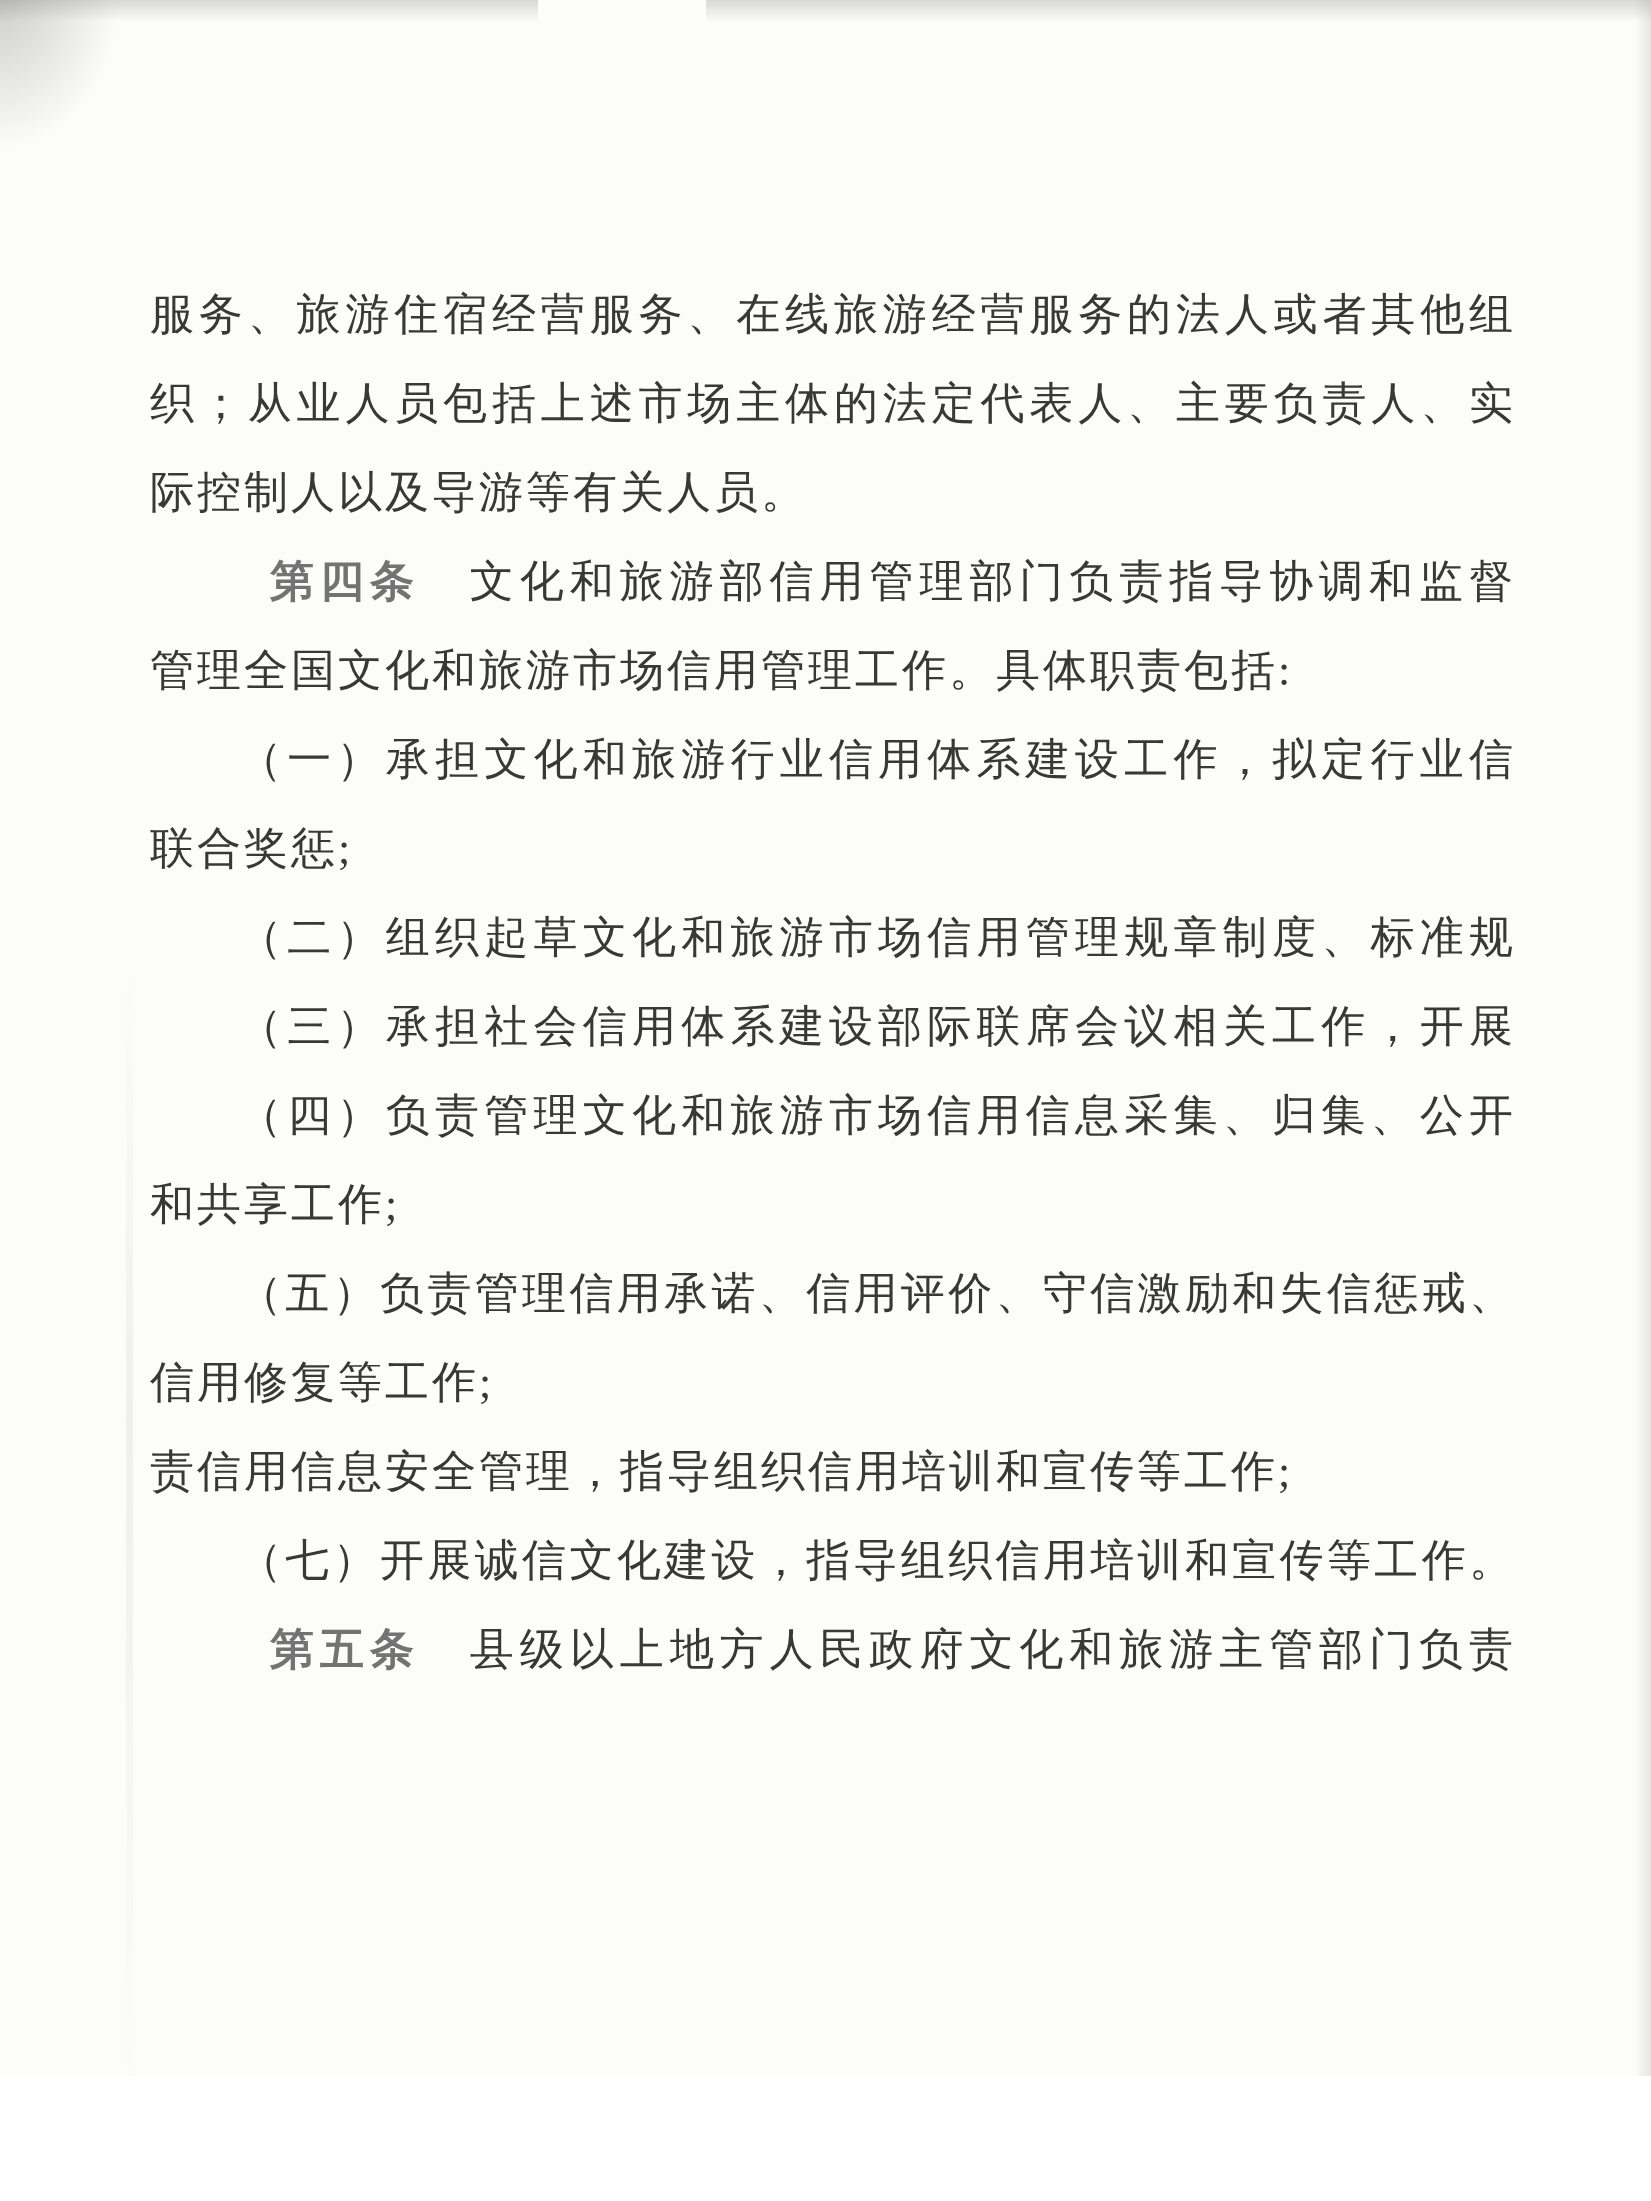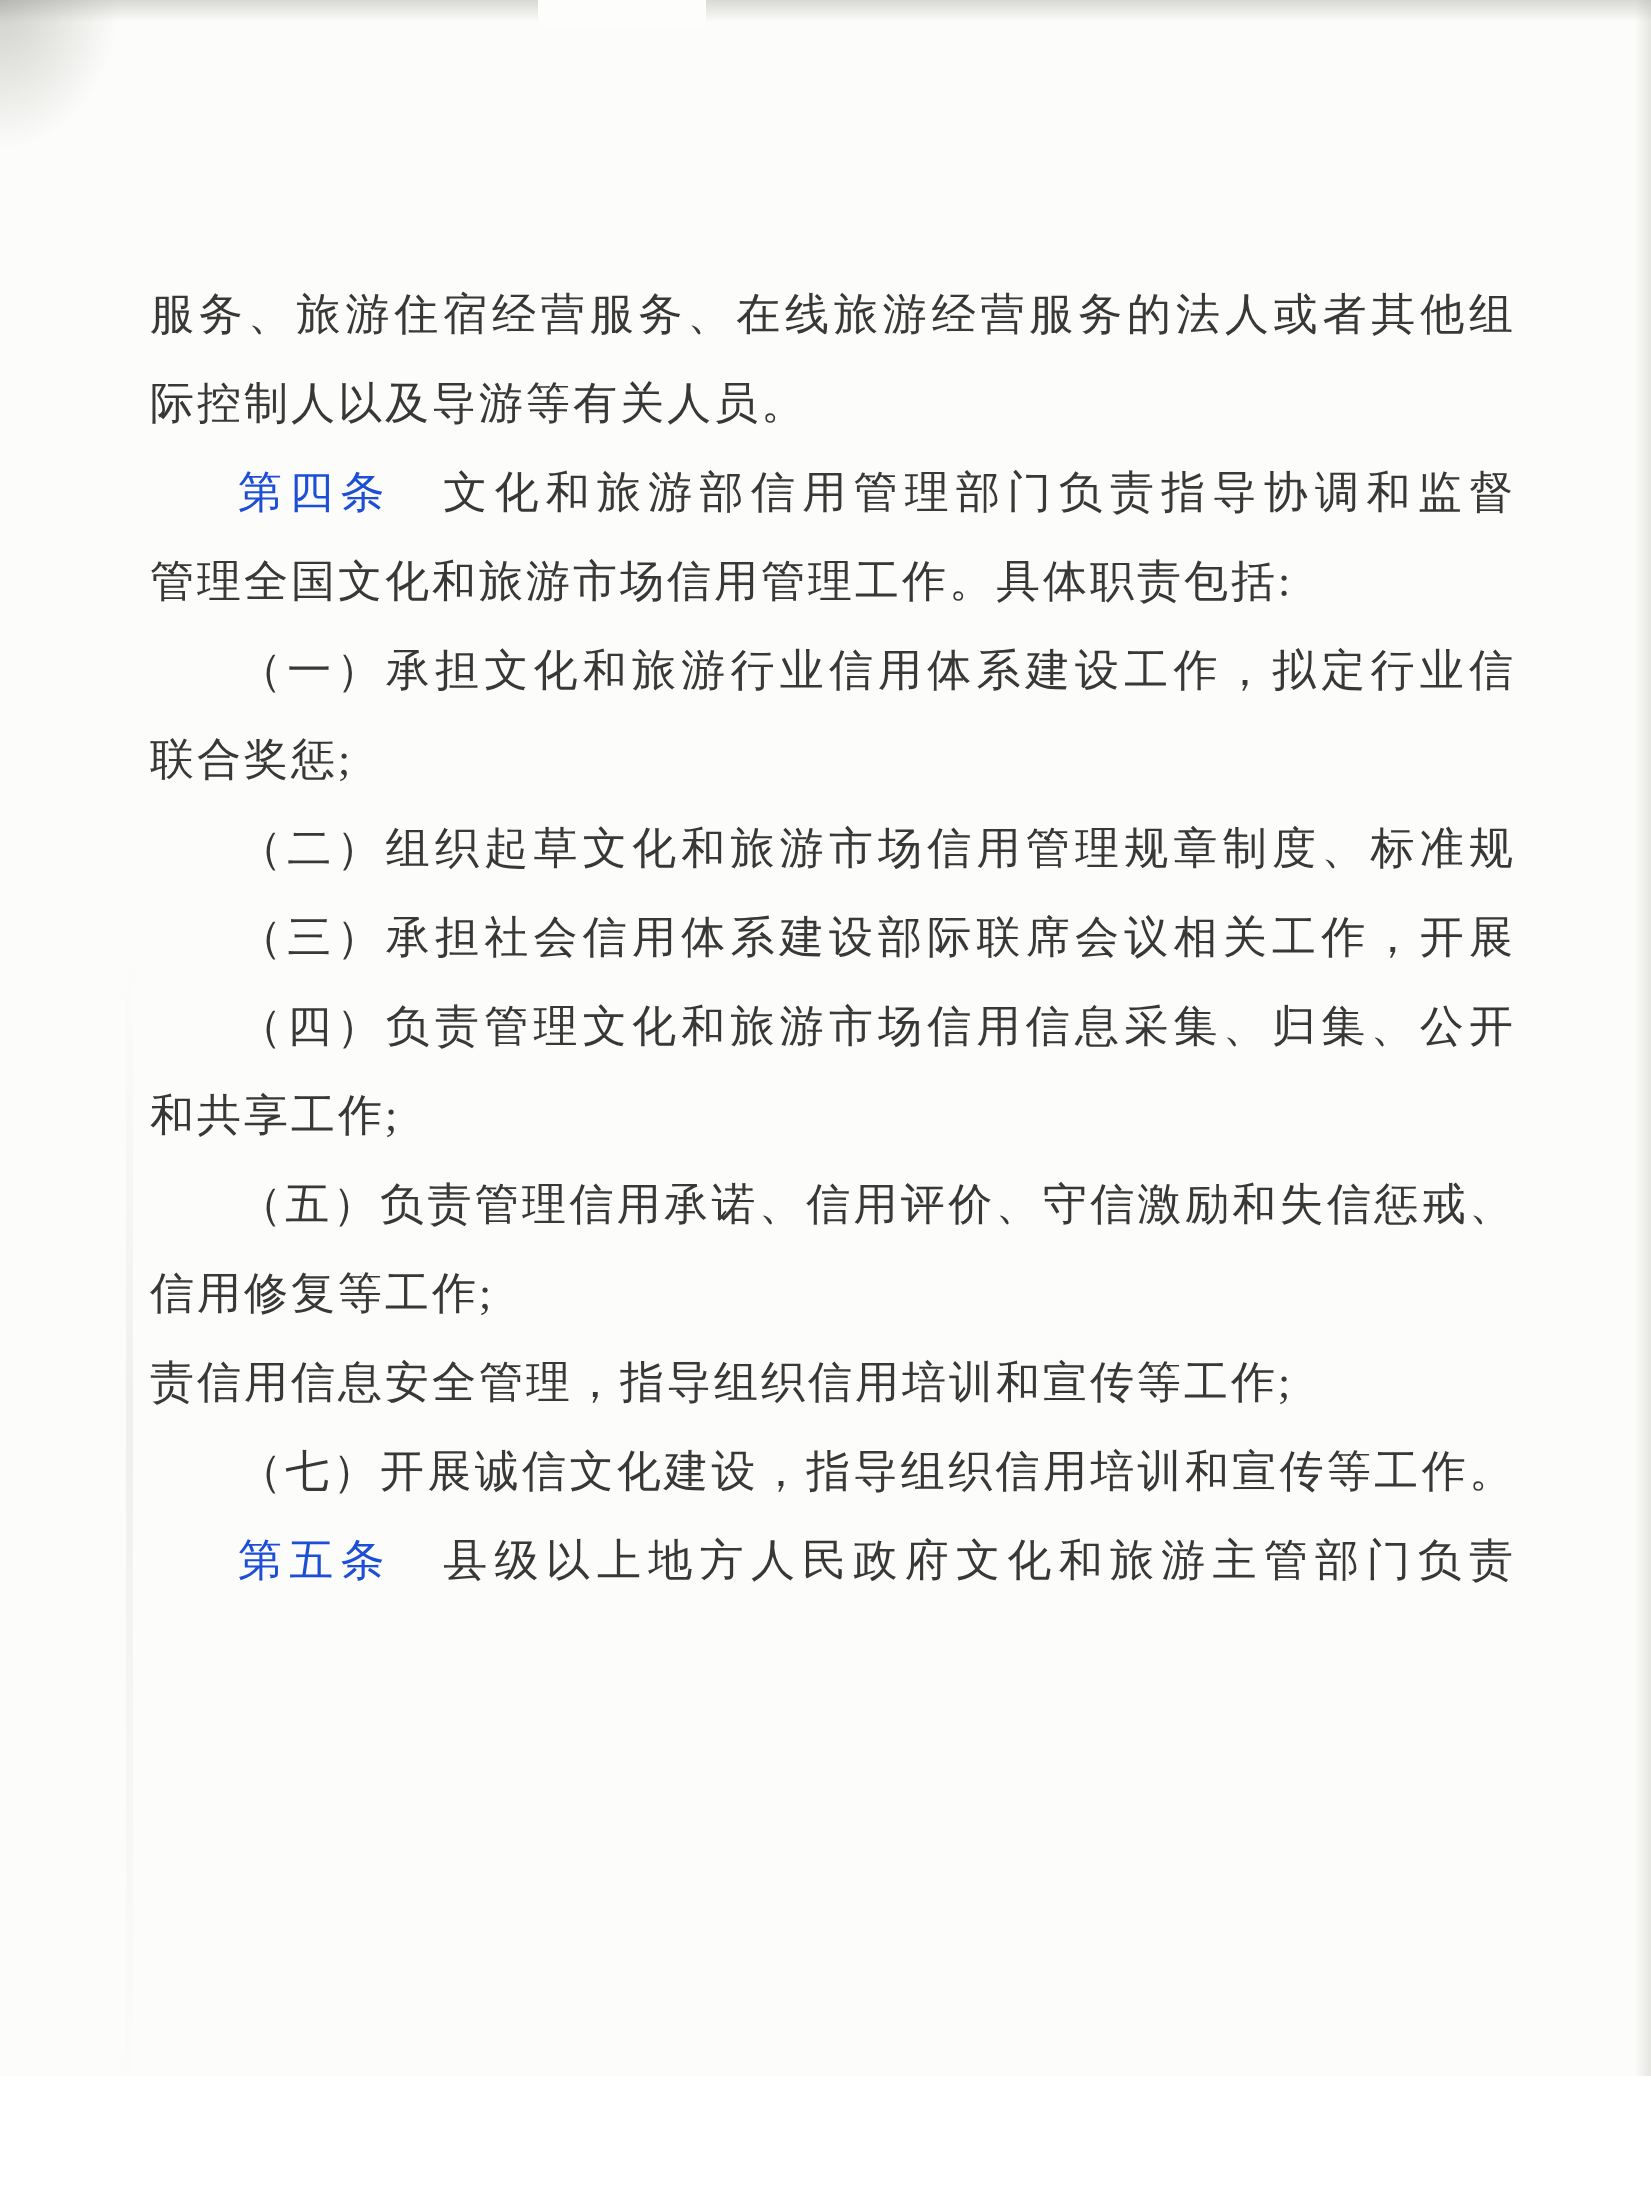--- a/index.html
+++ b/index.html
@@ -40,38 +40,39 @@
     font-size: 44px;
     height: 89px;
     line-height: 89px;
     letter-spacing: 3px;
     color: #383838;
     text-align: justify;
     text-align-last: left;
   }
   .line.justify { text-align-last: justify; }
   .line.indent { padding-left: 88px; }
-  .seg.bold { font-weight: 400; color: #1d4ed8; }
+  .seg.bold { font-weight: 700; color: #737373; margin-left: 32px; }
   .page-number {
     position: absolute; top: 2106px; right: 168px;
     font-size: 34px; letter-spacing: 2px; color: #303030;
   }
 </style>
 </head>
 <body>
 
 <div class="page">
   <div class="top-shade"></div>
   <div class="top-notch"></div>
   <div class="corner-smudge"></div>
   <div class="right-shade"></div>
   <div class="left-streak"></div>
 
   <div class="content">
       <div class="line justify"><span class="seg">服务、旅游住宿经营服务、在线旅游经营服务的法人或者其他组</span></div>
+      <div class="line justify"><span class="seg">织；从业人员包括上述市场主体的法定代表人、主要负责人、实</span></div>
       <div class="line"><span class="seg">际控制人以及导游等有关人员。</span></div>
       <div class="line indent justify"><span class="seg bold">第四条</span><span class="seg">　文化和旅游部信用管理部门负责指导协调和监督</span></div>
       <div class="line"><span class="seg">管理全国文化和旅游市场信用管理工作。具体职责包括:</span></div>
       <div class="line indent justify"><span class="seg">（一）承担文化和旅游行业信用体系建设工作，拟定行业信</span></div>
       <div class="line"><span class="seg">联合奖惩;</span></div>
       <div class="line indent justify"><span class="seg">（二）组织起草文化和旅游市场信用管理规章制度、标准规</span></div>
       <div class="line indent justify"><span class="seg">（三）承担社会信用体系建设部际联席会议相关工作，开展</span></div>
       <div class="line indent justify"><span class="seg">（四）负责管理文化和旅游市场信用信息采集、归集、公开</span></div>
       <div class="line"><span class="seg">和共享工作;</span></div>
       <div class="line indent justify"><span class="seg">（五）负责管理信用承诺、信用评价、守信激励和失信惩戒、</span></div>

